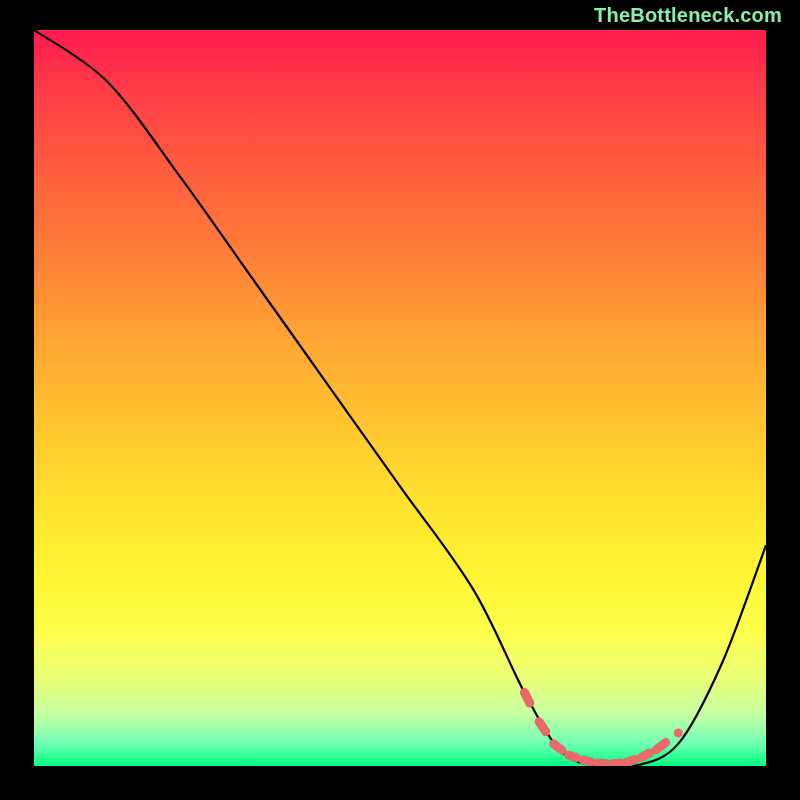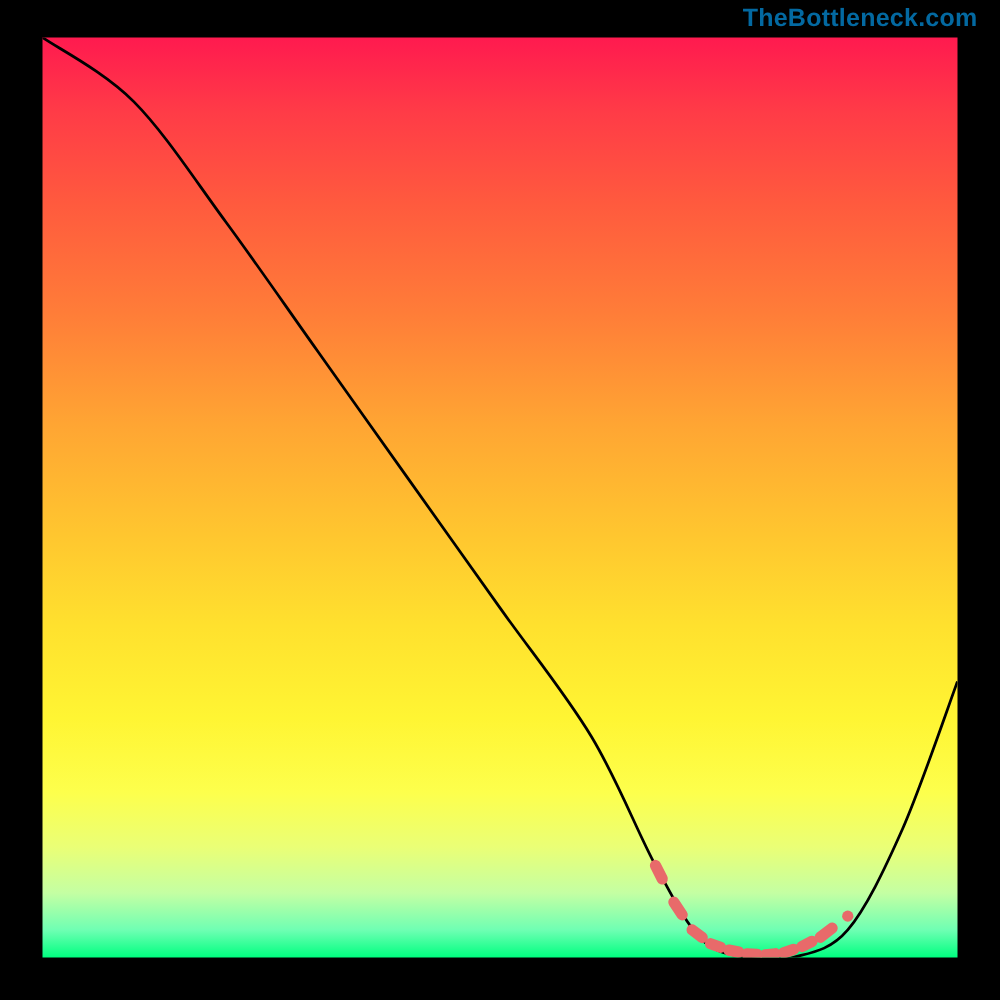--- a/index.html
+++ b/index.html
@@ -7,21 +7,21 @@
     width: 800px;
     height: 800px;
     background: #000;
     position: relative;
     font-family: Arial, sans-serif;
   }
   .attribution {
     position: absolute;
     top: 4px;
     right: 18px;
-    color: #0369a1;
+    color: #86efac;
     font-size: 20px;
     font-weight: bold;
     letter-spacing: 0.2px;
     z-index: 10;
   }
   .plot-area {
     position: absolute;
     left: 34px;
     top: 30px;
     width: 732px;

